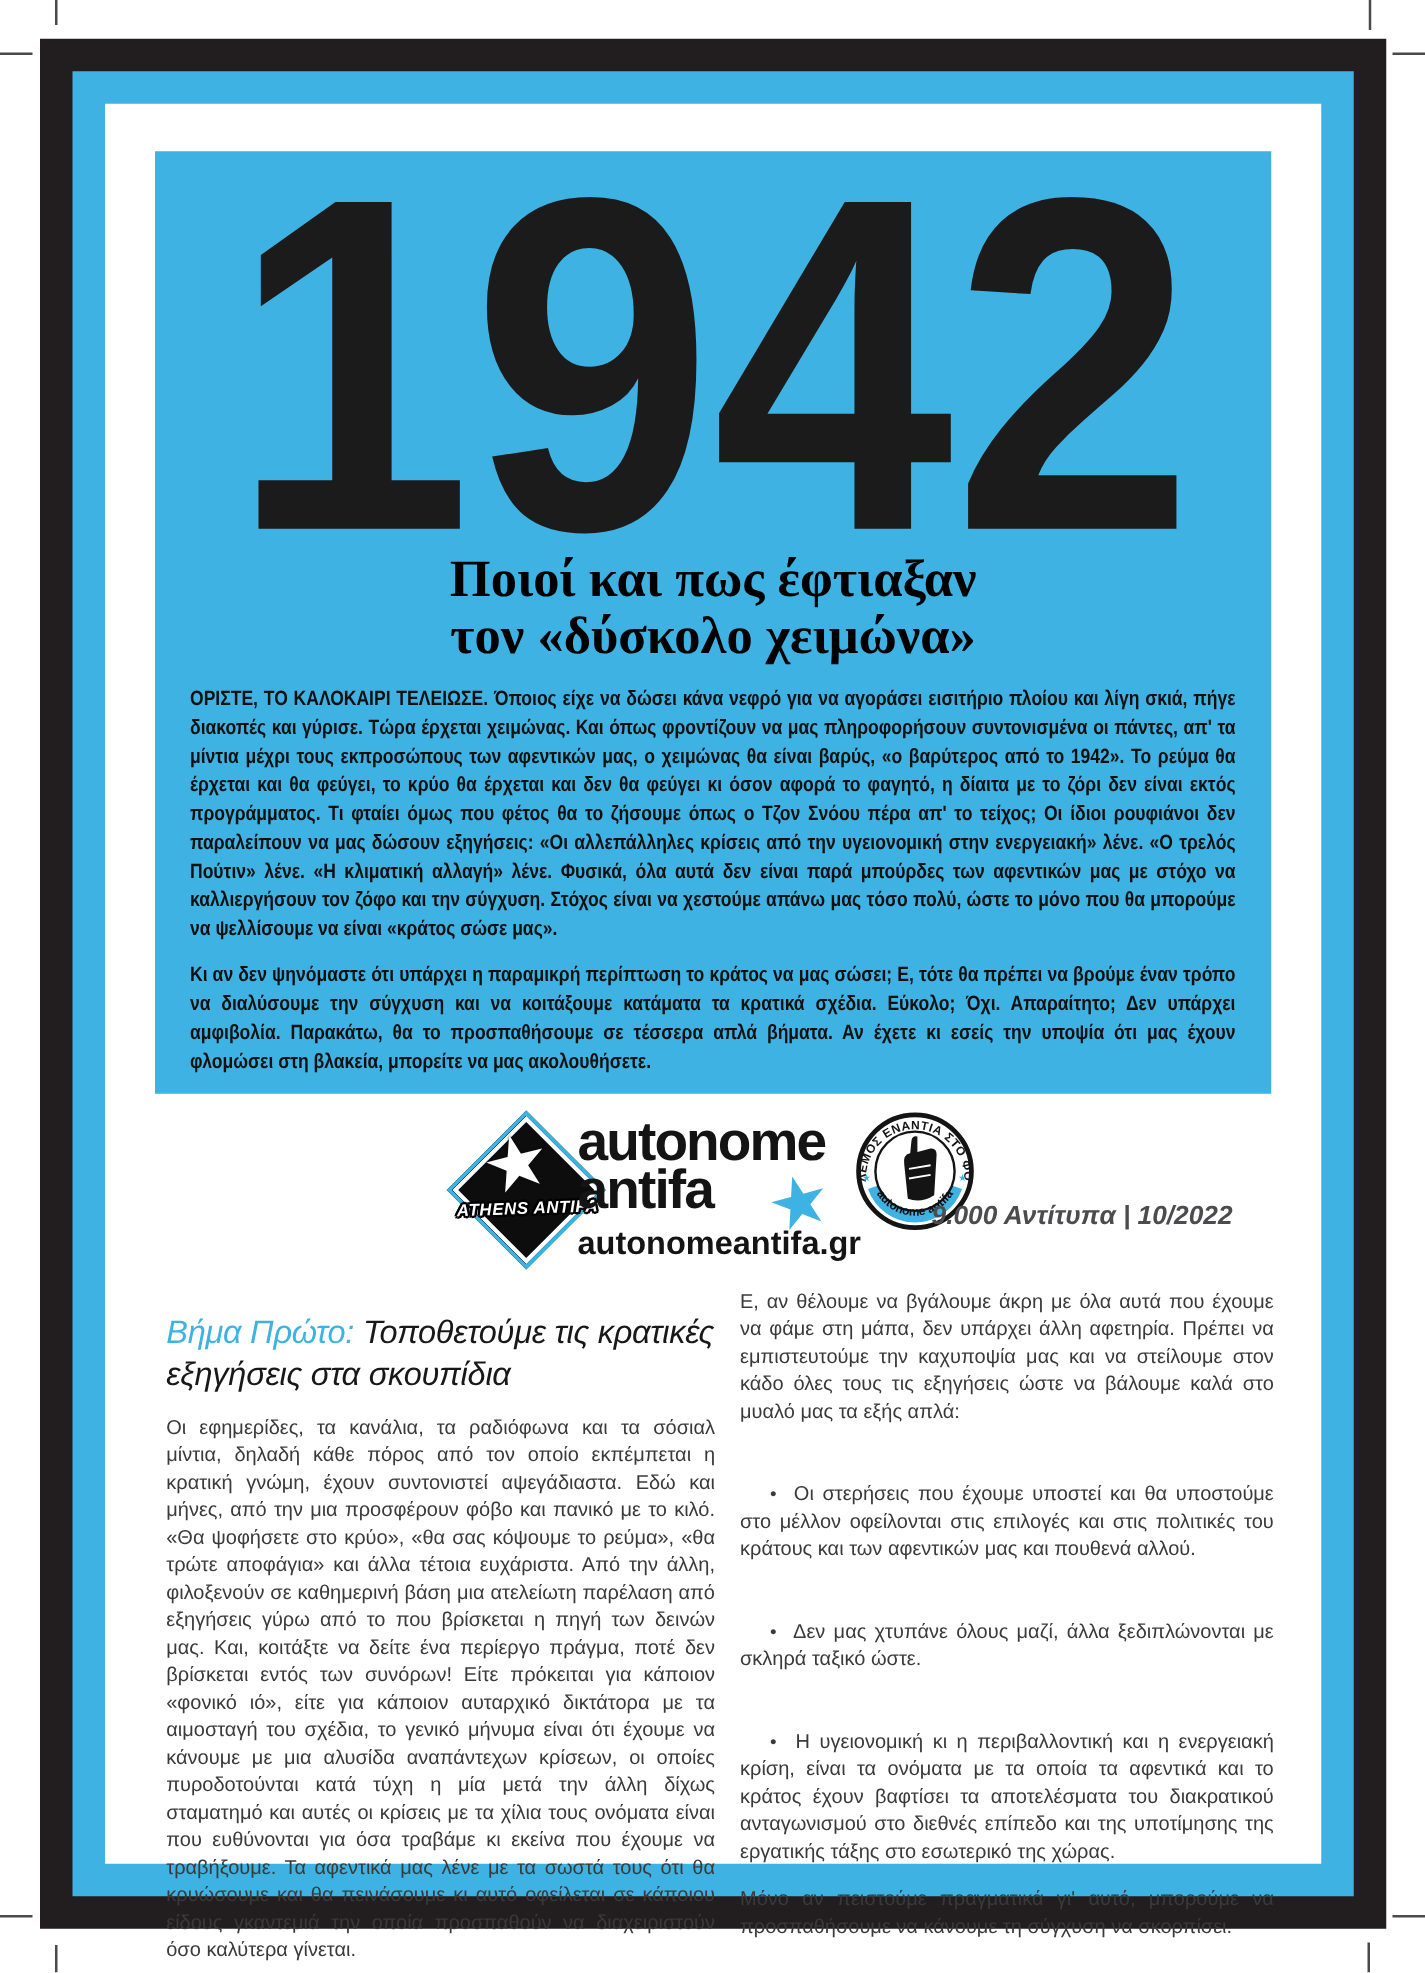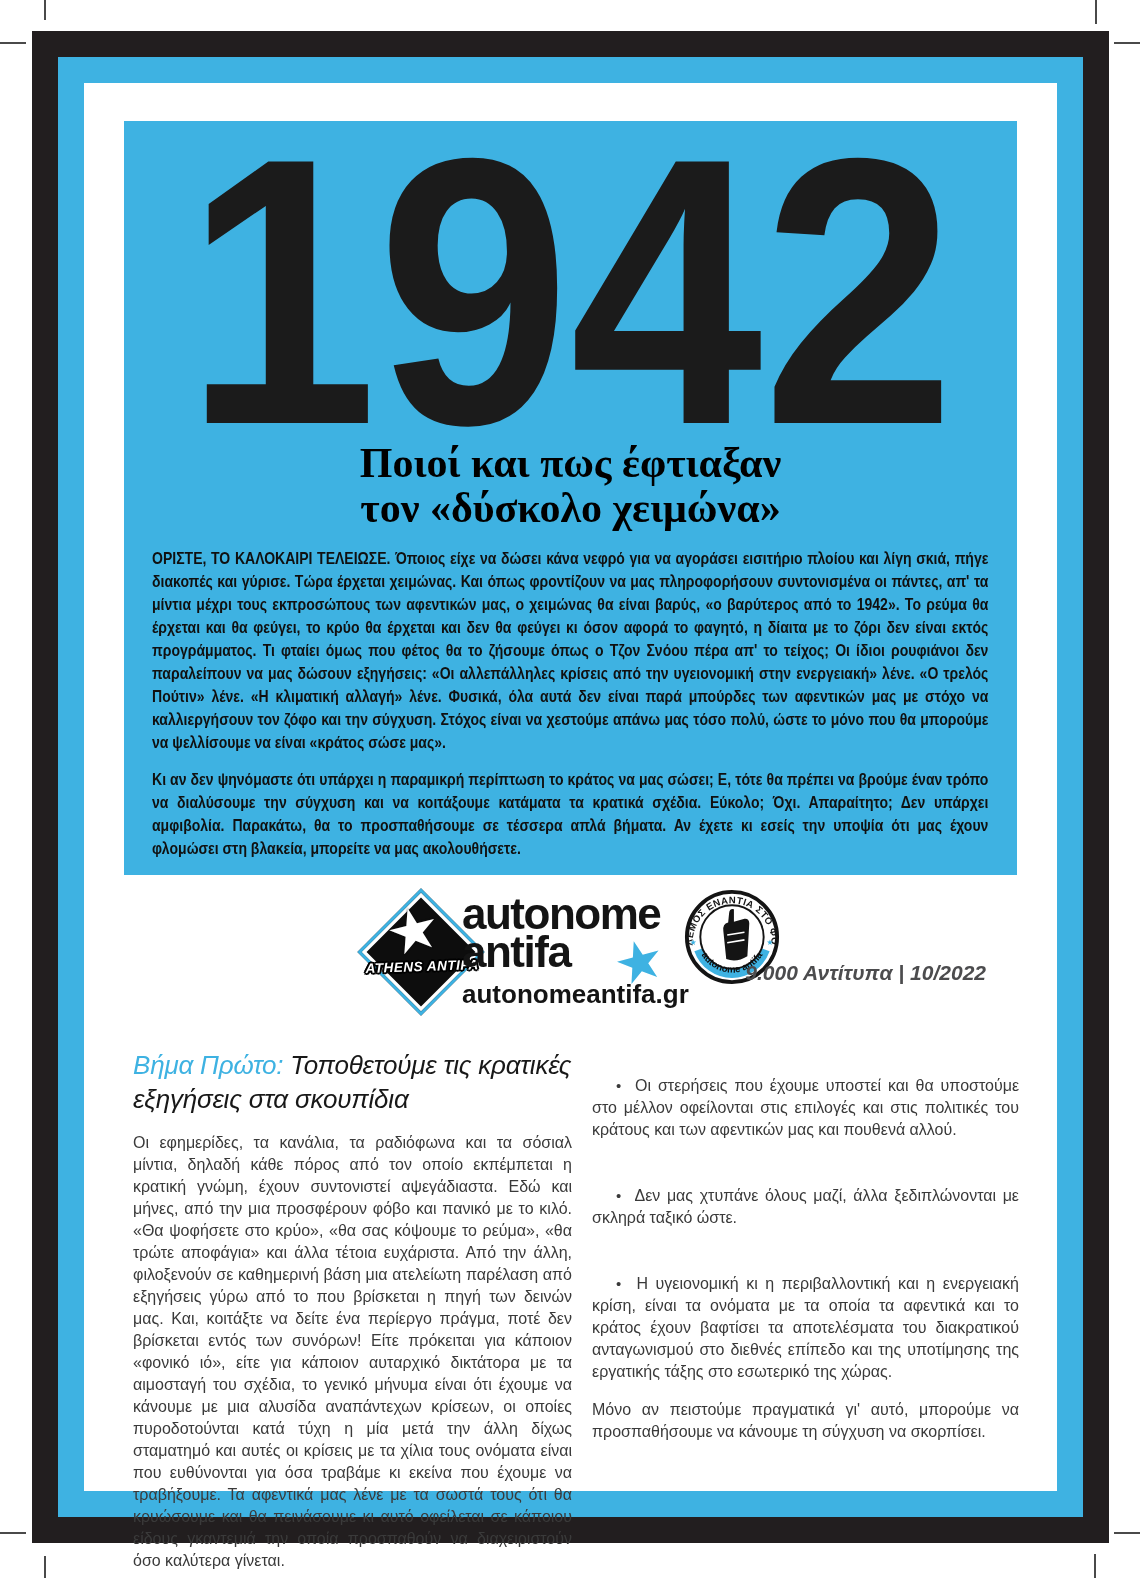--- a/index.html
+++ b/index.html
@@ -164,20 +164,21 @@
       </div>
 
       <div class="edition">9.000 Αντίτυπα | 10/2022</div>
 
       <div class="columns">
         <div class="col-left">
           <h2 class="step"><span class="lead">Βήμα Πρώτο:</span><span> Τοποθετούμε τις κρατικές εξηγήσεις στα σκουπίδια</span></h2>
           <p class="bodytxt">Οι εφημερίδες, τα κανάλια, τα ραδιόφωνα και τα σόσιαλ μίντια, δηλαδή κάθε πόρος από τον οποίο εκπέμπεται η κρατική γνώμη, έχουν συντονιστεί αψεγάδιαστα. Εδώ και μήνες, από την μια προσφέρουν φόβο και πανικό με το κιλό. «Θα ψοφήσετε στο κρύο», «θα σας κόψουμε το ρεύμα», «θα τρώτε αποφάγια» και άλλα τέτοια ευχάριστα. Από την άλλη, φιλοξενούν σε καθημερινή βάση μια ατελείωτη παρέλαση από εξηγήσεις γύρω από το που βρίσκεται η πηγή των δεινών μας. Και, κοιτάξτε να δείτε ένα περίεργο πράγμα, ποτέ δεν βρίσκεται εντός των συνόρων! Είτε πρόκειται για κάποιον «φονικό ιό», είτε για κάποιον αυταρχικό δικτάτορα με τα αιμοσταγή του σχέδια, το γενικό μήνυμα είναι ότι έχουμε να κάνουμε με μια αλυσίδα αναπάντεχων κρίσεων, οι οποίες πυροδοτούνται κατά τύχη η μία μετά την άλλη δίχως σταματημό και αυτές οι κρίσεις με τα χίλια τους ονόματα είναι που ευθύνονται για όσα τραβάμε κι εκείνα που έχουμε να τραβήξουμε. Τα αφεντικά μας λένε με τα σωστά τους ότι θα κρυώσουμε και θα πεινάσουμε κι αυτό οφείλεται σε κάποιου είδους γκαντεμιά την οποία προσπαθούν να διαχειριστούν όσο καλύτερα γίνεται.</p>
         </div>
         <div class="col-right">
+          <p class="bodytxt">Ε, αν θέλουμε να βγάλουμε άκρη με όλα αυτά που έχουμε να φάμε στη μάπα, δεν υπάρχει άλλη αφετηρία. Πρέπει να εμπιστευτούμε την καχυποψία μας και να στείλουμε στον κάδο όλες τους τις εξηγήσεις ώστε να βάλουμε καλά στο μυαλό μας τα εξής απλά:</p>
           <p class="bodytxt bullet"><span class="dot">•</span>&nbsp;&nbsp;<span>Οι στερήσεις που έχουμε υποστεί και θα υποστούμε στο μέλλον οφείλονται στις επιλογές και στις πολιτικές του κράτους και των αφεντικών μας και πουθενά αλλού.</span></p>
           <p class="bodytxt bullet"><span class="dot">•</span>&nbsp;&nbsp;<span>Δεν μας χτυπάνε όλους μαζί, άλλα ξεδιπλώνονται με σκληρά ταξικό ώστε.</span></p>
           <p class="bodytxt bullet"><span class="dot">•</span>&nbsp;&nbsp;<span>Η υγειονομική κι η περιβαλλοντική και η ενεργειακή κρίση, είναι τα ονόματα με τα οποία τα αφεντικά και το κράτος έχουν βαφτίσει τα αποτελέσματα του διακρατικού ανταγωνισμού στο διεθνές επίπεδο και της υποτίμησης της εργατικής τάξης στο εσωτερικό της χώρας.</span></p>
           <p class="bodytxt closing">Μόνο αν πειστούμε πραγματικά γι' αυτό, μπορούμε να προσπαθήσουμε να κάνουμε τη σύγχυση να σκορπίσει.</p>
         </div>
       </div>
 
     </div>
   </div>
 </div>

